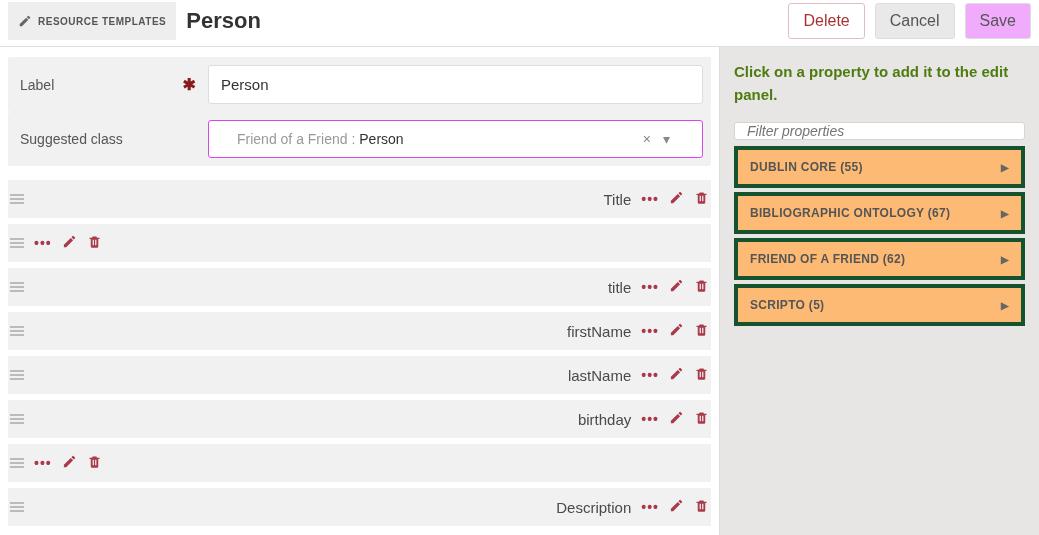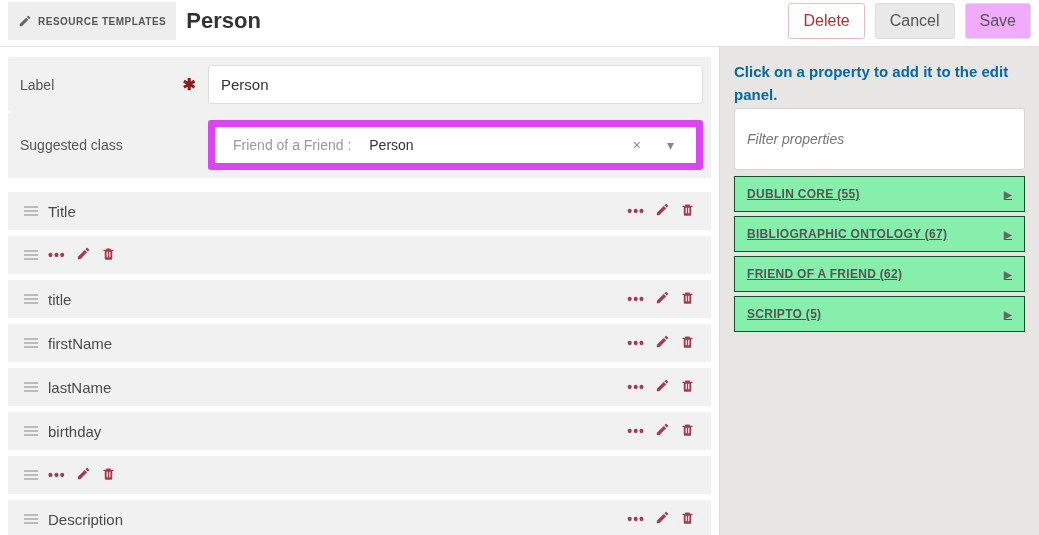--- a/index.html
+++ b/index.html
@@ -93,90 +93,90 @@
     width: 100%;
     padding: 10px 12px;
     border: 1px solid #ddd;
     border-radius: 3px;
     font-size: 15px;
     color: #333;
     background: #fff;
   }
   .select-box {
     width: 100%;
-    padding: 10px 18px;
-    border: 7px solid #d946ef;
+    padding: 10px 28px;
+    border: 1px solid #d946ef;
     border-radius: 3px;
     background: #fff;
     display: flex;
     align-items: center;
-    gap: 18px;
+    gap: 4px;
     color: #888;
   }
   .select-box .sel-prefix { color: #999; }
   .select-box .sel-val { color: #333; }
   .select-box .spacer { flex: 1; }
   .select-box .clear, .select-box .caret { color: #888; cursor: pointer; padding: 0 4px; }
 
   
   .prop-list { margin-top: 14px; }
   .prop-row {
     display: flex;
     align-items: center;
     background: #f1f1f1;
     margin-bottom: 6px;
-    padding: 10px 16px;
+    padding: 10px 2px;
     gap: 10px;
+    text-align: right;
   }
   .drag-handle {
     color: #aaa;
     cursor: grab;
     display: flex;
     flex-direction: column;
     gap: 2px;
   }
   .drag-handle .bar { width: 14px; height: 2px; background: #bbb; }
   .prop-label { flex: 1; color: #4a4a4a; font-size: 15px; }
   .row-actions { display: flex; gap: 10px; align-items: center; }
   .row-actions .act { color: #a83a4a; cursor: pointer; }
   .dots { letter-spacing: 1px; font-weight: 900; font-size: 14px; }
 
   
   .right-hint {
     font-weight: 700;
-    color: #0369a1;
+    color: #4d7c0f;
     font-size: 15px;
-    margin-bottom: 2px;
+    margin-bottom: 16px;
     line-height: 1.5;
   }
   .filter-input {
     width: 100%;
-    padding: 22px 12px;
+    padding: 0 12px;
     border: 1px solid #d5d5d5;
     border-radius: 3px;
     font-size: 14px;
     font-style: italic;
     color: #999;
     background: #fff;
     margin-bottom: 6px;
   }
   .vocab-item {
-    background: #86efac;
-    border: 1px solid #14532d;
+    background: #fdba74;
+    border: 4px solid #14532d;
     padding: 10px 12px;
     margin-bottom: 4px;
     display: flex;
     align-items: center;
     justify-content: space-between;
     cursor: pointer;
     font-size: 12px;
     font-weight: 700;
     color: #555;
     letter-spacing: 0.3px;
-    text-decoration: underline;
   }
   .vocab-item .chev { color: #666; font-size: 10px; }
 
   svg.icon { width: 15px; height: 15px; }
 </style>
 </head>
 <body>
 
 <div class="header">
   <div class="breadcrumb-box">

